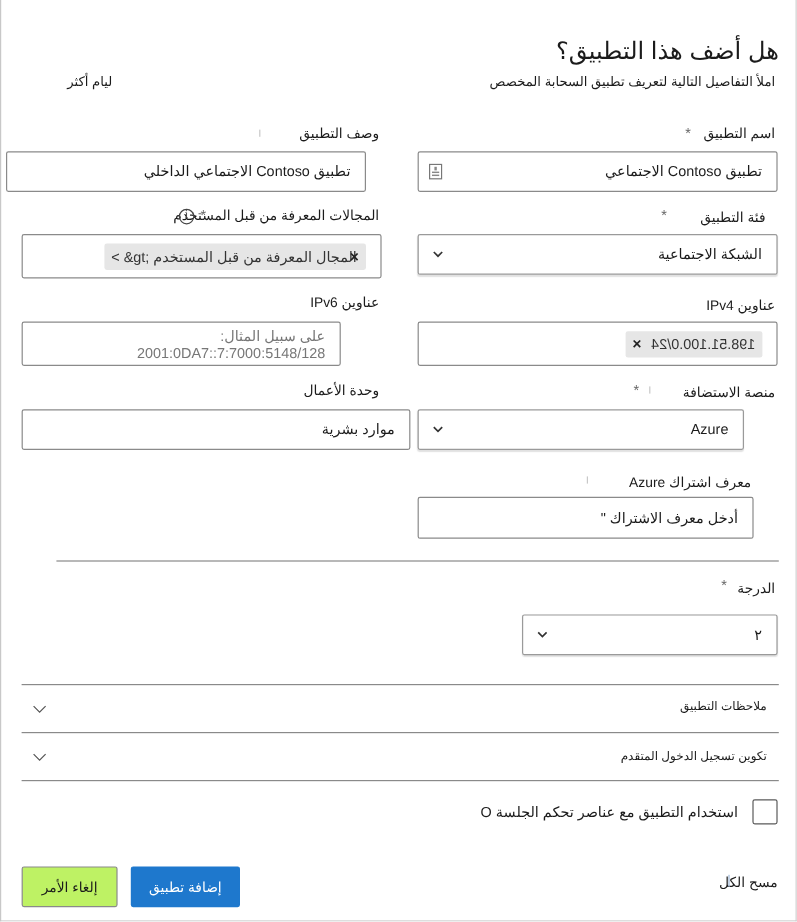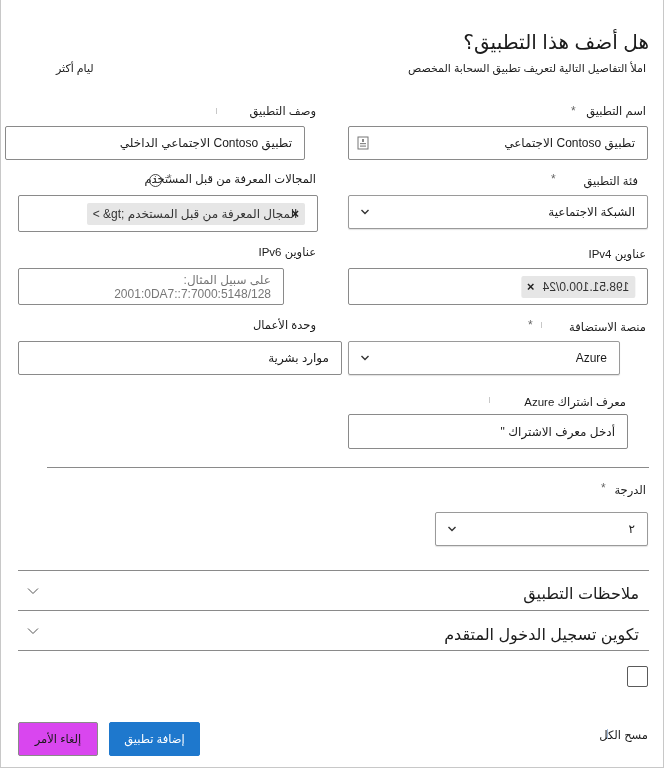--- a/index.html
+++ b/index.html
@@ -46,33 +46,33 @@
     .tag {
       display: inline-flex; align-items: center; gap: 8px;
       background: #e6e6e6; border-radius: 2px;
       height: 22px; padding: 0 6px; font-size: 12px; color: #333;
       direction: rtl;
     }
     .tag .x { font-weight: bold; font-size: 13px; color: #222; }
 
     .divider { position: absolute; height: 1px; background: #8a8a8a; }
 
-    .accordion-label { font-size: 16px; color: #1b1b1b; direction: rtl; white-space: nowrap; }
+    .accordion-label { font-size: 10px; color: #1b1b1b; direction: rtl; white-space: nowrap; }
     .acc-chev { width: 12px; height: 8px; }
 
     .checkbox {
       position: absolute; width: 21px; height: 21px;
       border: 1px solid #5a5a5a; border-radius: 2px; background: #fff;
     }
     .btn {
       position: absolute; height: 34px; display: flex; align-items: center; justify-content: center;
       font-size: 11.5px; border-radius: 2px; direction: rtl;
     }
     .btn.primary { background: #1e78cd; color: #fff; border: 1px solid #1e78cd; }
-    .btn.secondary { background: #d946ef; color: #1b1b1b; border: 1px solid #8a8a8a; }
+    .btn.secondary { background: #bef264; color: #1b1b1b; border: 1px solid #8a8a8a; }
 
     .info-icon {
       display: inline-block; width: 13px; height: 13px; border: 1px solid #444; border-radius: 50%;
       font-size: 9px; line-height: 11px; text-align: center; color: #444; font-family: "DejaVu Serif", serif;
     }
     .tick { position: absolute; width: 1px; height: 8px; background: #c8c8c8; }
   </style>
 </head>
 <body>
 
@@ -174,18 +174,19 @@
   <div class="divider" style="left:17px; top:610px; width:631px;"></div>
   <div class="abs" style="left:17px; top:611px; width:631px; height:39px;">
     <div class="abs accordion-label" style="right:10px; top:14px;">تكوين تسجيل الدخول المتقدم</div>
     <svg class="abs acc-chev" style="left:9px; top:16px;" viewBox="0 0 12 8">
       <path d="M1 1.5 L6 6.5 L11 1.5" fill="none" stroke="#555" stroke-width="1"></path>
     </svg>
   </div>
   <div class="divider" style="left:17px; top:650px; width:631px;"></div>
 
   <div class="checkbox" style="left:626px; top:666px;"></div>
+  <div class="abs label" style="right:48px; top:670px; font-size:12px;">استخدام التطبيق مع عناصر تحكم الجلسة O</div>
 
   <div class="abs label" style="right:15px; top:728px;">مسح الكل</div>
   <div class="tick" style="left:606px; top:729px; height:10px; background:#9fb8d8;"></div>
   <div class="btn primary" style="left:108px; top:722px; width:91px;">إضافة تطبيق</div>
   <div class="btn secondary" style="left:17px; top:722px; width:80px;">إلغاء الأمر</div>
 </div>
 
 </body></html>

